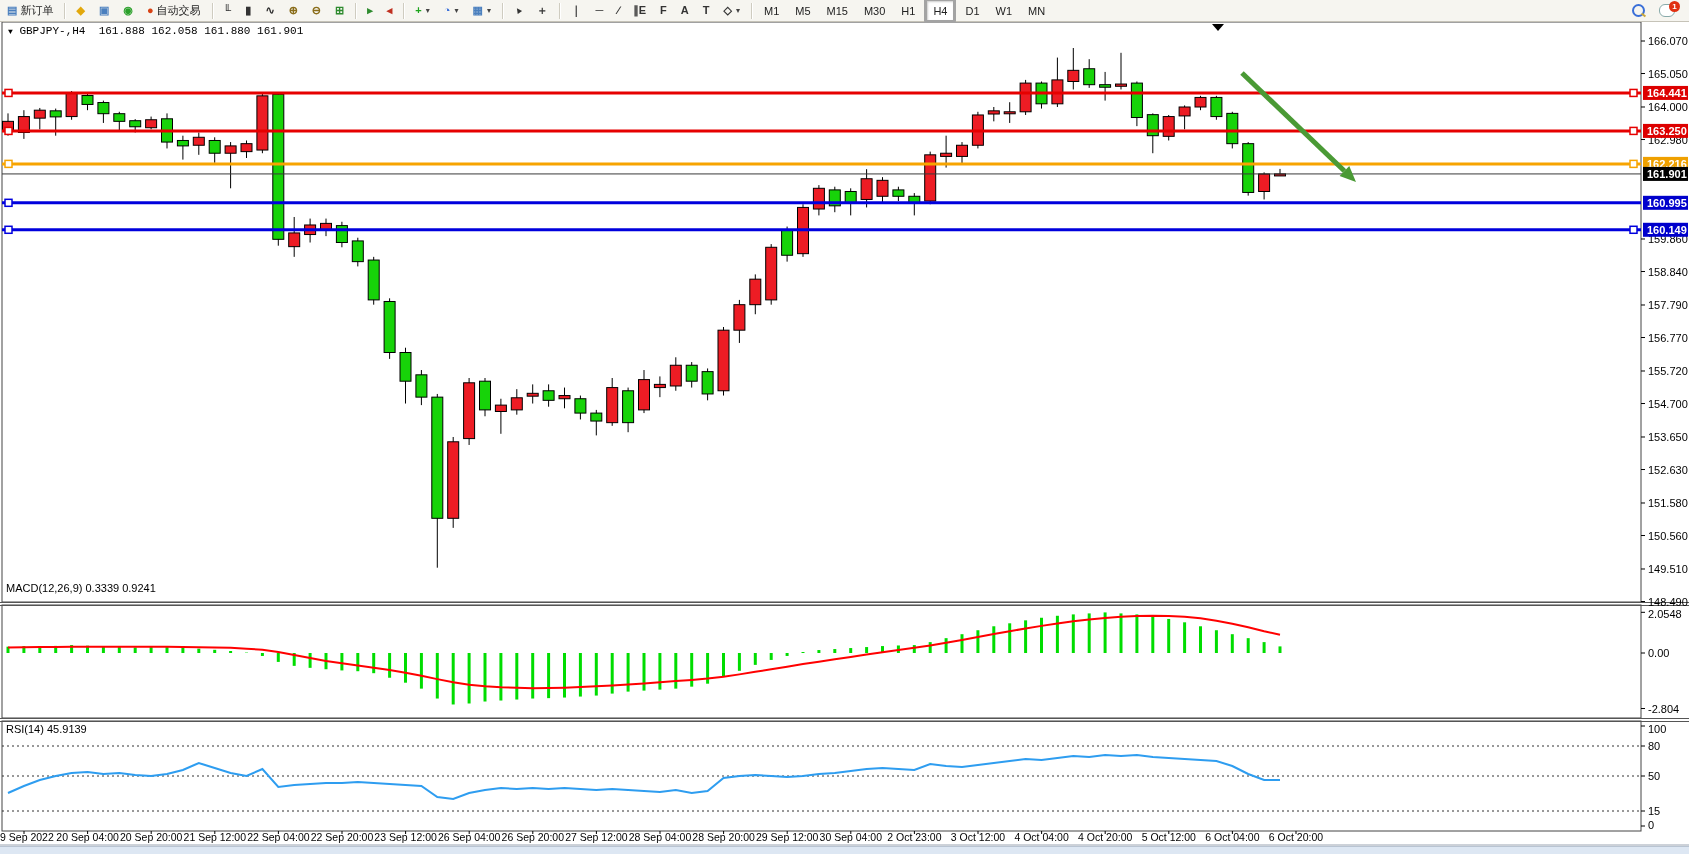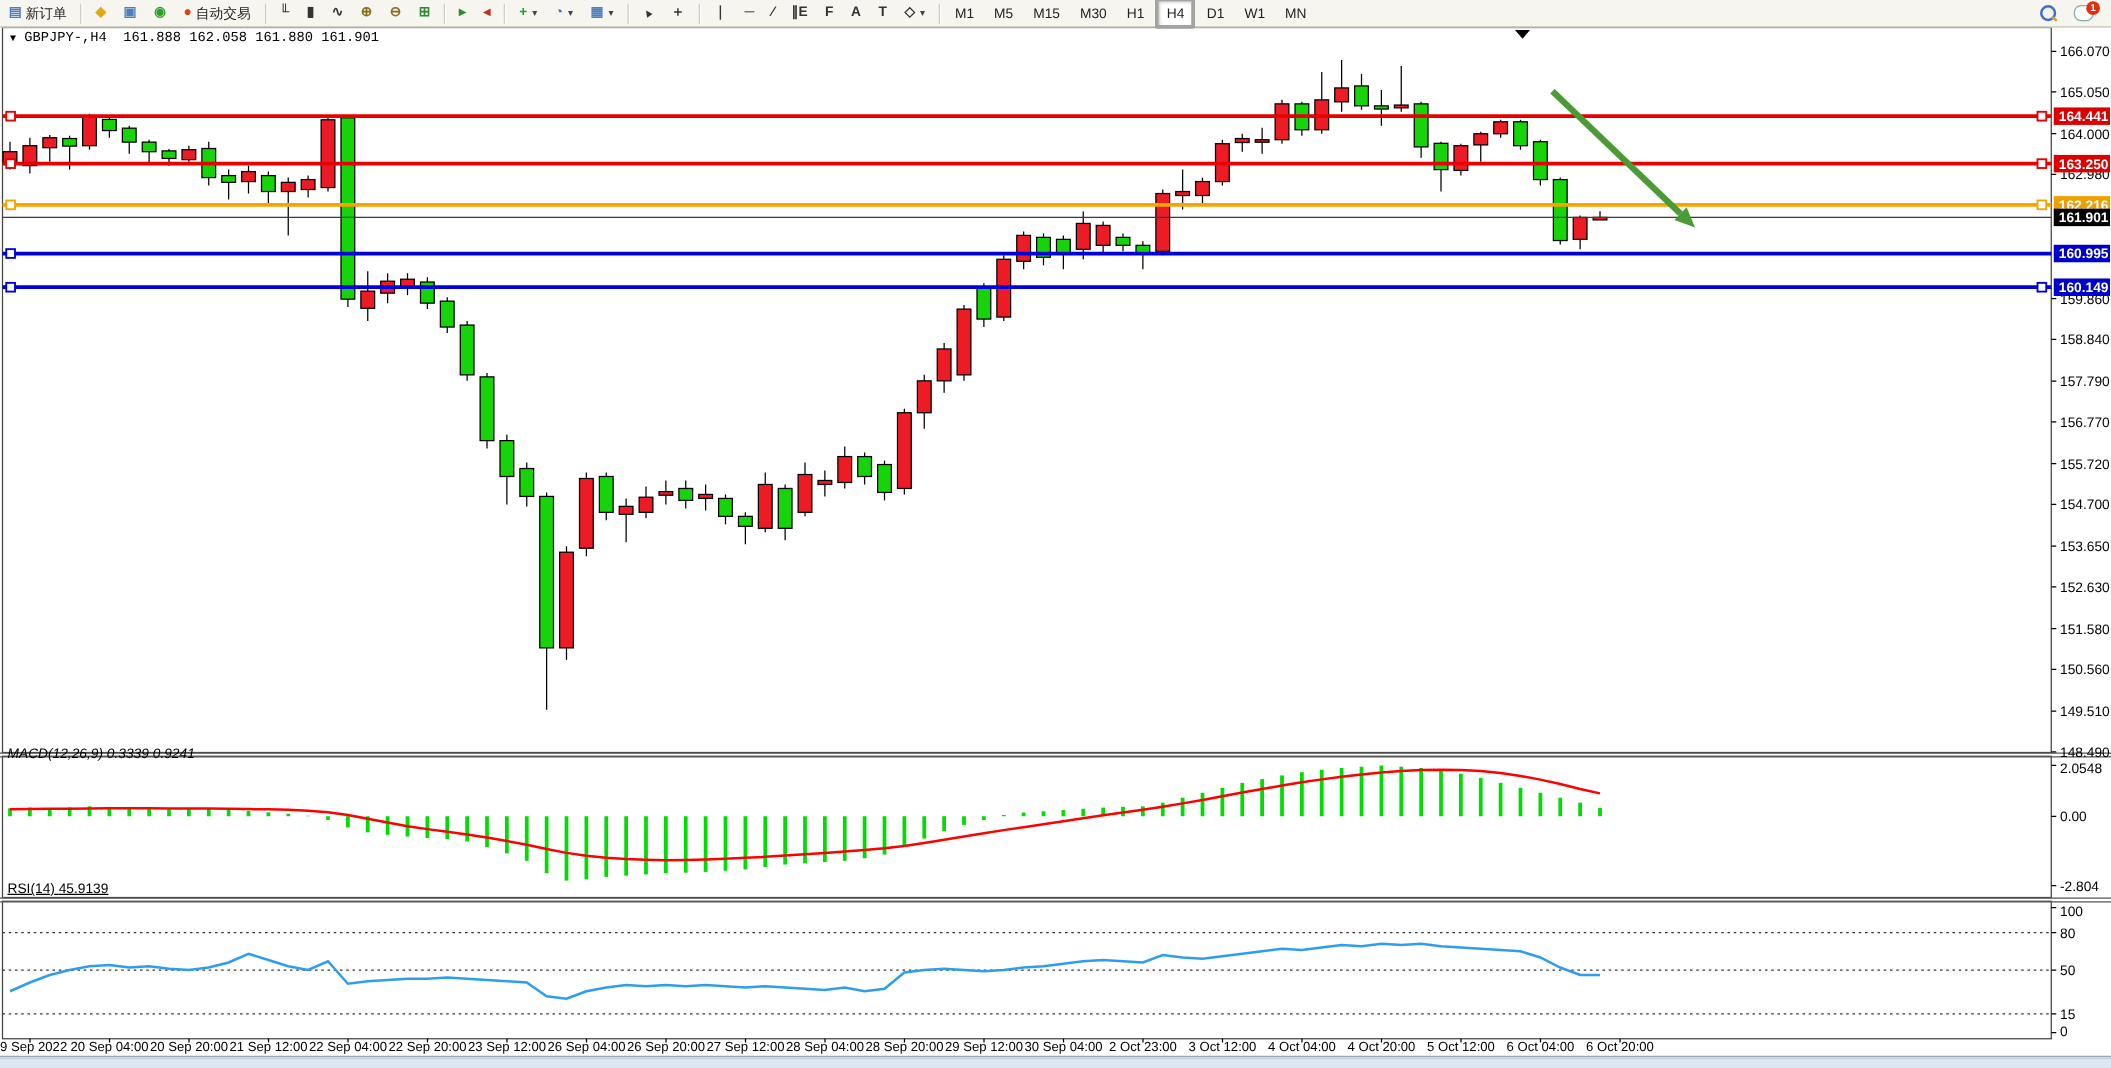--- a/index.html
+++ b/index.html
@@ -18,22 +18,22 @@
   .balloon{position:relative;width:14px;height:11px;background:#fff;border:1px solid #8aa;border-radius:6px;}
   .badge{position:absolute;right:-6px;top:-4px;width:11px;height:11px;background:#e03010;color:#fff;
     border-radius:50%;font-size:8px;line-height:11px;text-align:center;font-weight:bold;}
   .mag{position:relative;width:9px;height:9px;border:2px solid #3a6fd8;border-radius:50%;}
   .mag:after{content:"";position:absolute;left:7px;top:8px;width:5px;height:2px;background:#caa73a;transform:rotate(40deg);}
   
   #chart-wrap{position:absolute;left:0;top:0;width:1689px;height:854px;}
   svg text{font-family:"Liberation Sans",sans-serif;}
   .overlay{position:absolute;font-size:11px;color:#000;z-index:3;white-space:pre;}
   #symbol-line{left:8px;top:25px;font-family:Liberation Mono, monospace;}
-  #macd-line{left:6px;top:597px;font-style:italic;}
-  #rsi-line{left:6px;top:705px;text-decoration:underline;}
+  #macd-line{left:6px;top:582px;}
+  #rsi-line{left:6px;top:723px;}
   .statusbar{position:absolute;left:0;top:846px;width:1689px;height:8px;background:#dde7f3;border-top:1px solid #b9c4d2;z-index:4;}
 </style>
 </head>
 <body>
 
 <div id="chart-wrap">
   <svg id="chart-svg" width="1689" height="854">
       <rect x="0" y="21" width="1689" height="833" fill="#ffffff"></rect>
       <rect x="2" y="22" width="1639" height="580" fill="#fff" stroke="#444" stroke-width="1"></rect>
       <rect x="2" y="605" width="1639" height="113" fill="#fff" stroke="#444" stroke-width="1"></rect>

